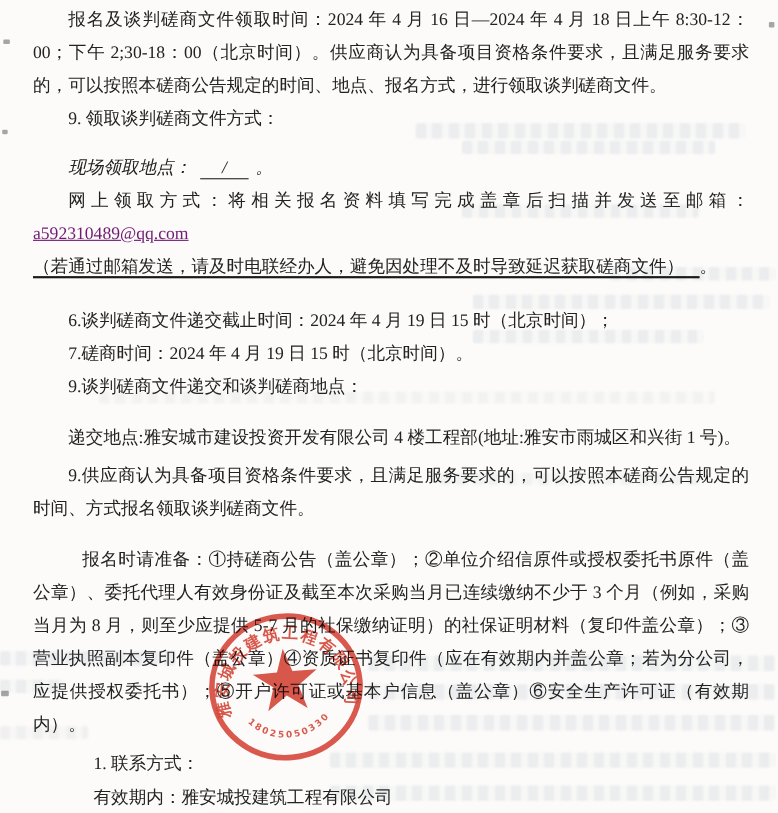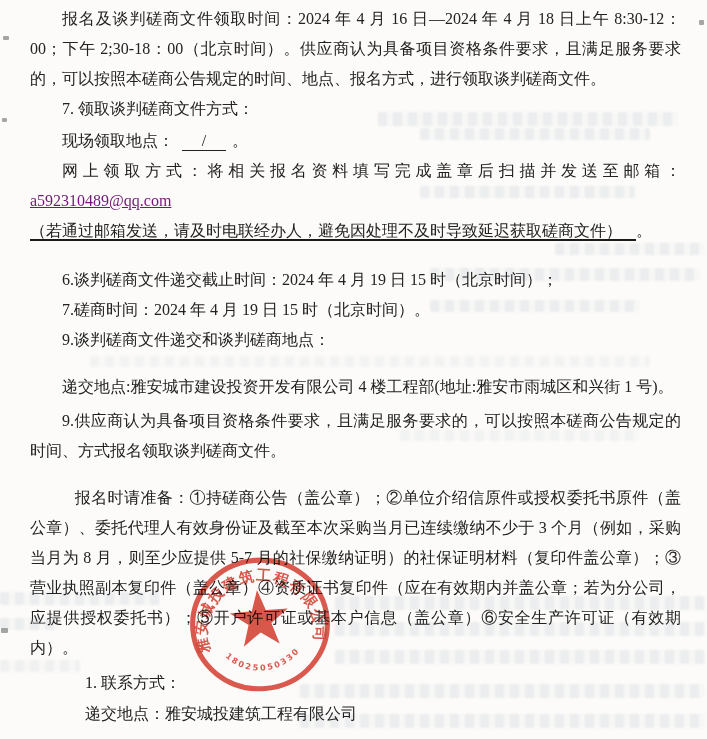--- a/index.html
+++ b/index.html
@@ -16,21 +16,21 @@
     padding:4px 26px 0 30px;
     font-size:16px;
     line-height:30px;
     text-align:justify;
     z-index:2;
   }
   .para{margin:0;}
   .indent{text-indent:2em;}
   .prep-indent{text-indent:2.8em;}
   .loc{line-height:26px;}
-  .mt2{margin-top:2px;}
+  .mt2{margin-top:14px;font-style:italic;}
   .mt3{margin-top:19px;}
   .mt4{margin-top:17px;}
   .mt6{margin-top:6px;}
   .email{
     color:#701a75;
     text-decoration:underline;
     font-family:"Liberation Serif","DejaVu Serif",serif;
     cursor:pointer;
   }
   .blank-slash{
@@ -106,21 +106,21 @@
 
   <div class="speck" style="left:3px;top:36px;width:6px;height:4px;"></div>
   <div class="speck" style="left:2px;top:118px;width:5px;height:4px;"></div>
   <div class="speck" style="left:699px;top:20px;width:5px;height:5px;"></div>
   <div class="speck" style="left:1px;top:628px;width:7px;height:5px;"></div>
 
   <div class="doc">
 
     <p class="para indent">报名及谈判磋商文件领取时间：2024 年 4 月 16 日—2024 年 4 月 18 日上午 8:30-12：00；下午 2;30-18：00（北京时间）。供应商认为具备项目资格条件要求，且满足服务要求 的，可以按照本磋商公告规定的时间、地点、报名方式，进行领取谈判磋商文件。</p>
 
-    <p class="para indent">7.  领取谈判磋商文件方式：</p>
+    <p class="para indent">9.  领取谈判磋商文件方式：</p>
 
     <p class="para indent mt2">
       <span>现场领取地点：</span><span class="blank-slash">/</span><span>。</span>
     </p>
 
     <p class="para indent">
       <span>网上领取方式：</span><span>将相关报名资料填写完成盖章后扫描并发送至邮箱：</span><a class="email">a592310489@qq.com</a>
     </p>
 
     <p class="para">
@@ -135,21 +135,21 @@
 
     <p class="para indent loc mt3">递交地点:雅安城市建设投资开发有限公司 4 楼工程部(地址:雅安市雨城区和兴街 1 号)。</p>
 
     <p class="para indent mt6">9.供应商认为具备项目资格条件要求，且满足服务要求的，可以按照本磋商公告规定的时间、方式报名领取谈判磋商文件。</p>
 
     <p class="para prep-indent mt4">报名时请准备：①持磋商公告（盖公章）；②单位介绍信原件或授权委托书原件（盖公章）、委托代理人有效身份证及截至本次采购当月已连续缴纳不少于 3 个月（例如，采购当月为 8 月，则至少应提供 5-7 月的社保缴纳证明）的社保证明材料（复印件盖公章）；③营业执照副本复印件（盖公章）④资质证书复印件（应在有效期内并盖公章；若为分公司，应提供授权委托书）；⑤开户许可证或基本户信息（盖公章）⑥安全生产许可证（有效期内）。</p>
 
     <div class="contact">
       <p class="row">1. 联系方式：</p>
       <p class="row">
-        <span>递交地点：</span><span>雅安城投建筑工程有限公司</span>
+        <span>有效期内：</span><span>雅安城投建筑工程有限公司</span>
       </p>
       <p class="row">
         
       </p>
 
     </div>
   </div>
 
   <svg class="seal" viewBox="0 0 145 145">
     <g transform="rotate(-5 72.5 70)" fill="none">

